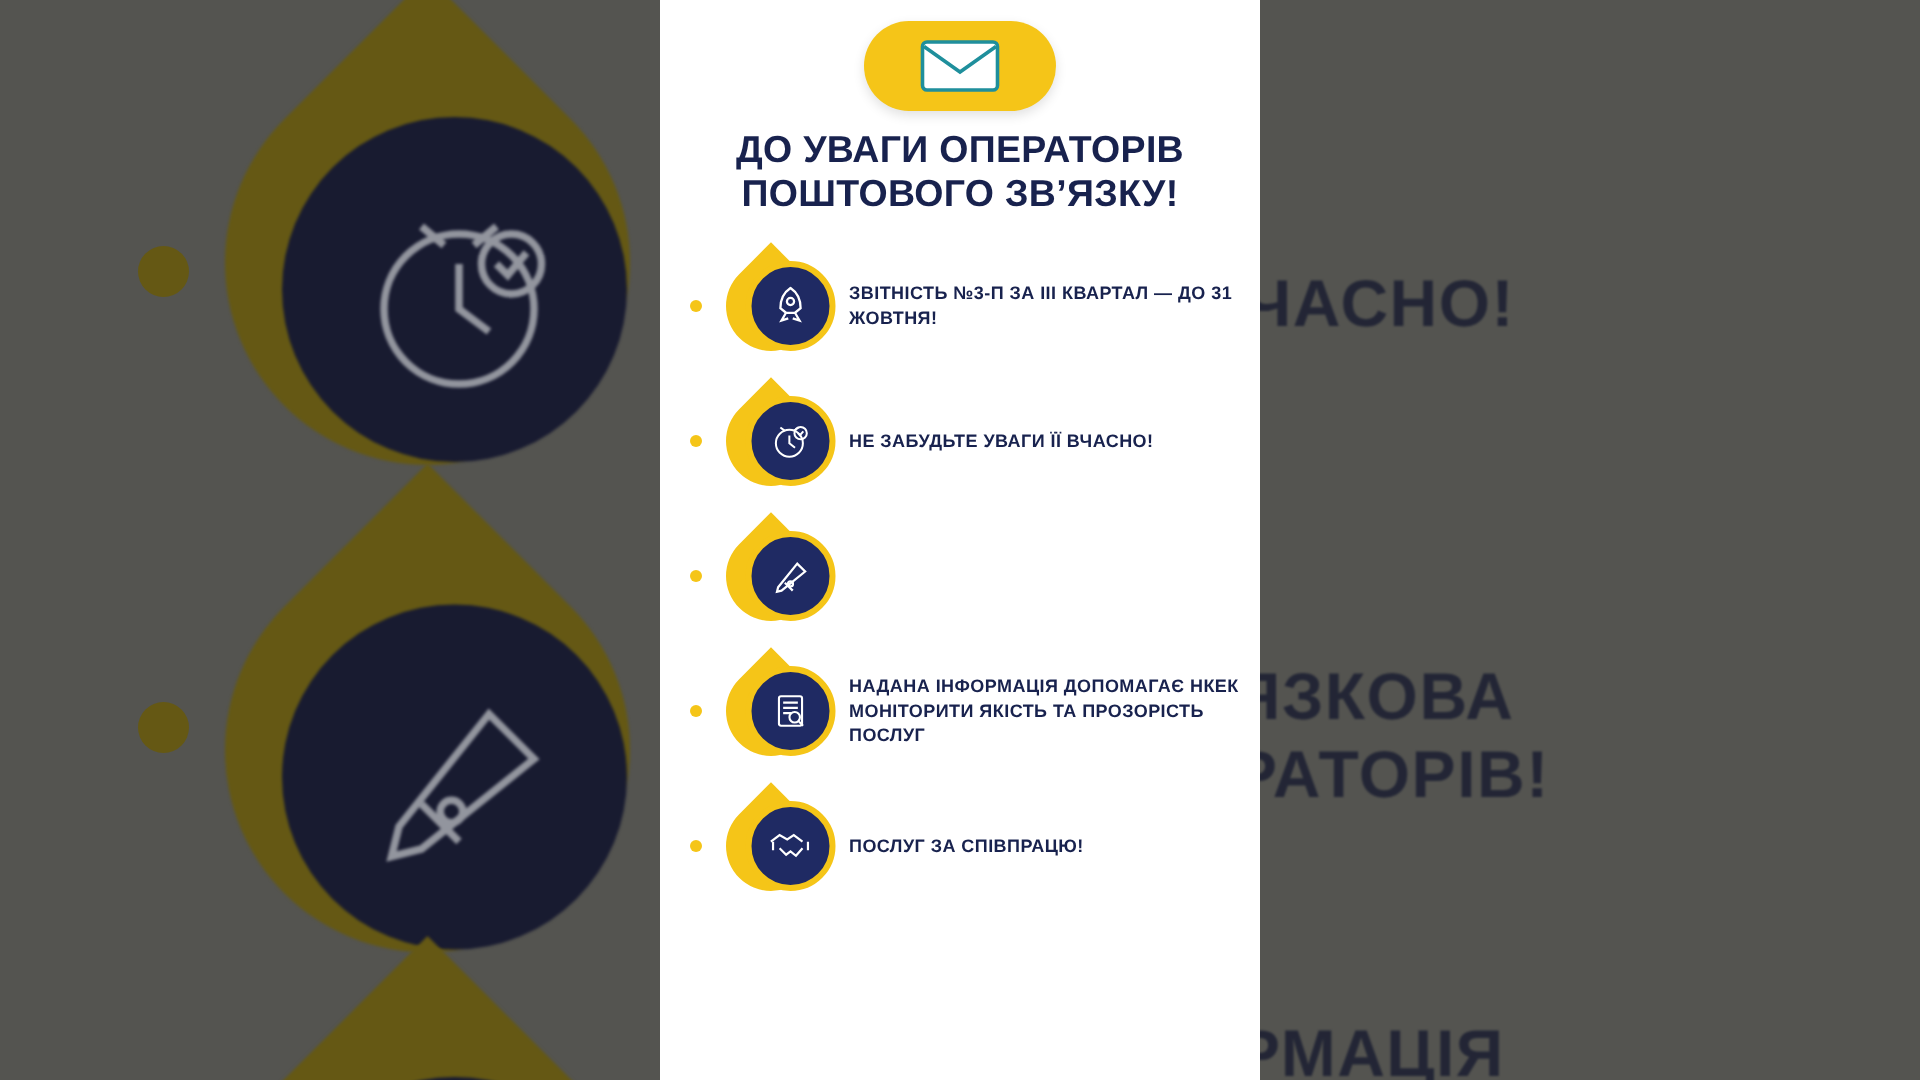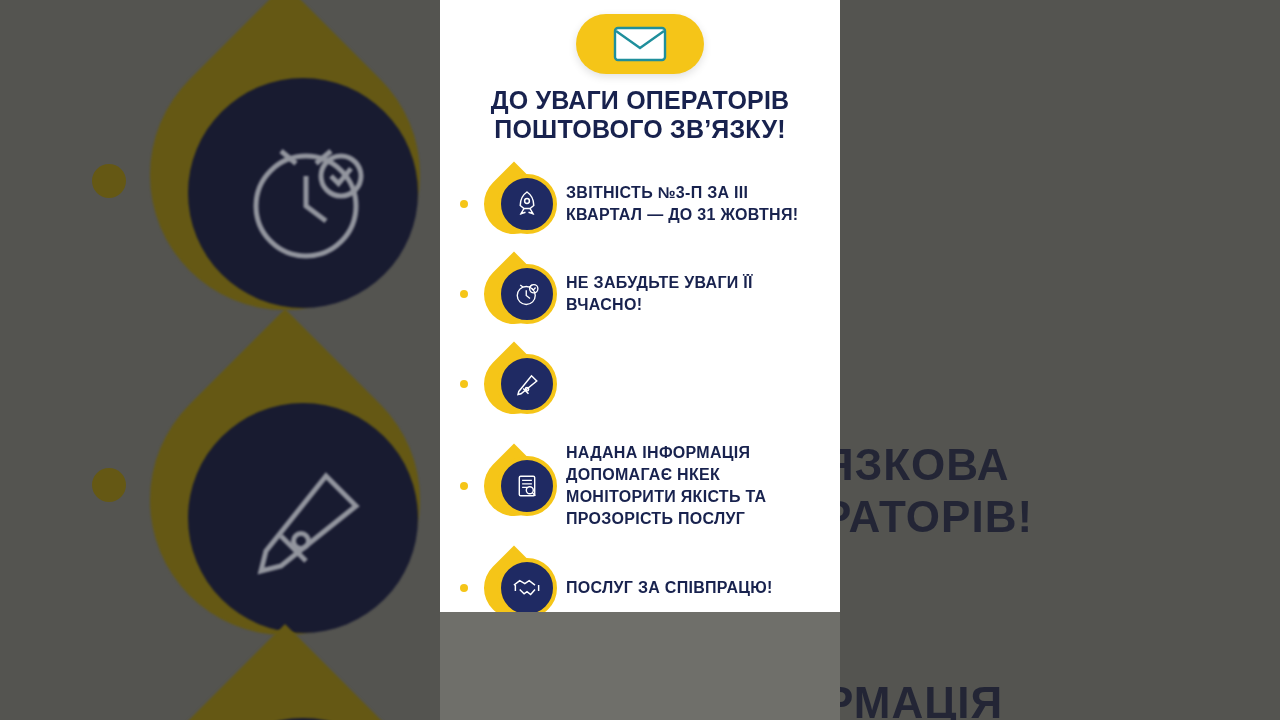--- a/index.html
+++ b/index.html
@@ -68,21 +68,21 @@
     letter-spacing: 1px;
     white-space: nowrap;
     filter: blur(0.6px);
     opacity: 0.85;
   }
 
   
   .card {
     position: absolute;
     left: 440px; top: 0;
-    width: 400px; height: 612px;
+    width: 400px; height: 720px;
     background: #ffffff;
     z-index: 20;
     overflow: hidden;
   }
 
   .mail-badge {
     position: absolute;
     left: 50%; transform: translateX(-50%);
     top: 14px;
     width: 128px; height: 60px;
@@ -142,21 +142,21 @@
     border-radius: 50%;
     background: #1f2a63;
     border: 4px solid #f5c518;
     display: flex; align-items: center; justify-content: center;
   }
   .badge-circle svg { display:block; }
 
   .item-text {
     color: #18224e;
     font-weight: bold;
-    font-size: 16px;
+    font-size: 12px;
     line-height: 1.38;
     letter-spacing: 0.3px;
   }
 </style>
 </head>
 <body>
 
 <div class="stage">
 
   <div class="bg-left">
@@ -186,20 +186,21 @@
 
     <div class="bgleaf" style="left:150px; top:680px; width:300px; height:300px;">
       <div class="leaf-outer" style="left:0; top:0; width:270px; height:270px;"></div>
       <div class="leaf-inner" style="left:38px; top:38px; width:230px; height:230px;"></div>
     </div>
 
     <div class="bg-dim"></div>
   </div>
 
   <div class="bg-right">
+    <div class="bgtext" style="left:-10px; top:178px; font-size:44px;">ЧАСНО!</div>
     <div class="bgtext" style="left:-18px; top:440px; font-size:44px;">ЯЗКОВА</div>
     <div class="bgtext" style="left:-18px; top:492px; font-size:44px;">РАТОРІВ!</div>
     <div class="bgtext" style="left:-16px; top:678px; font-size:44px;">РМАЦІЯ</div>
     <div class="bg-dim"></div>
   </div>
 
   <div class="card">
 
     <div class="mail-badge">
       <svg width="54" height="40" viewBox="0 0 54 40" fill="none" stroke="#1f8f9c" stroke-width="2.4">

